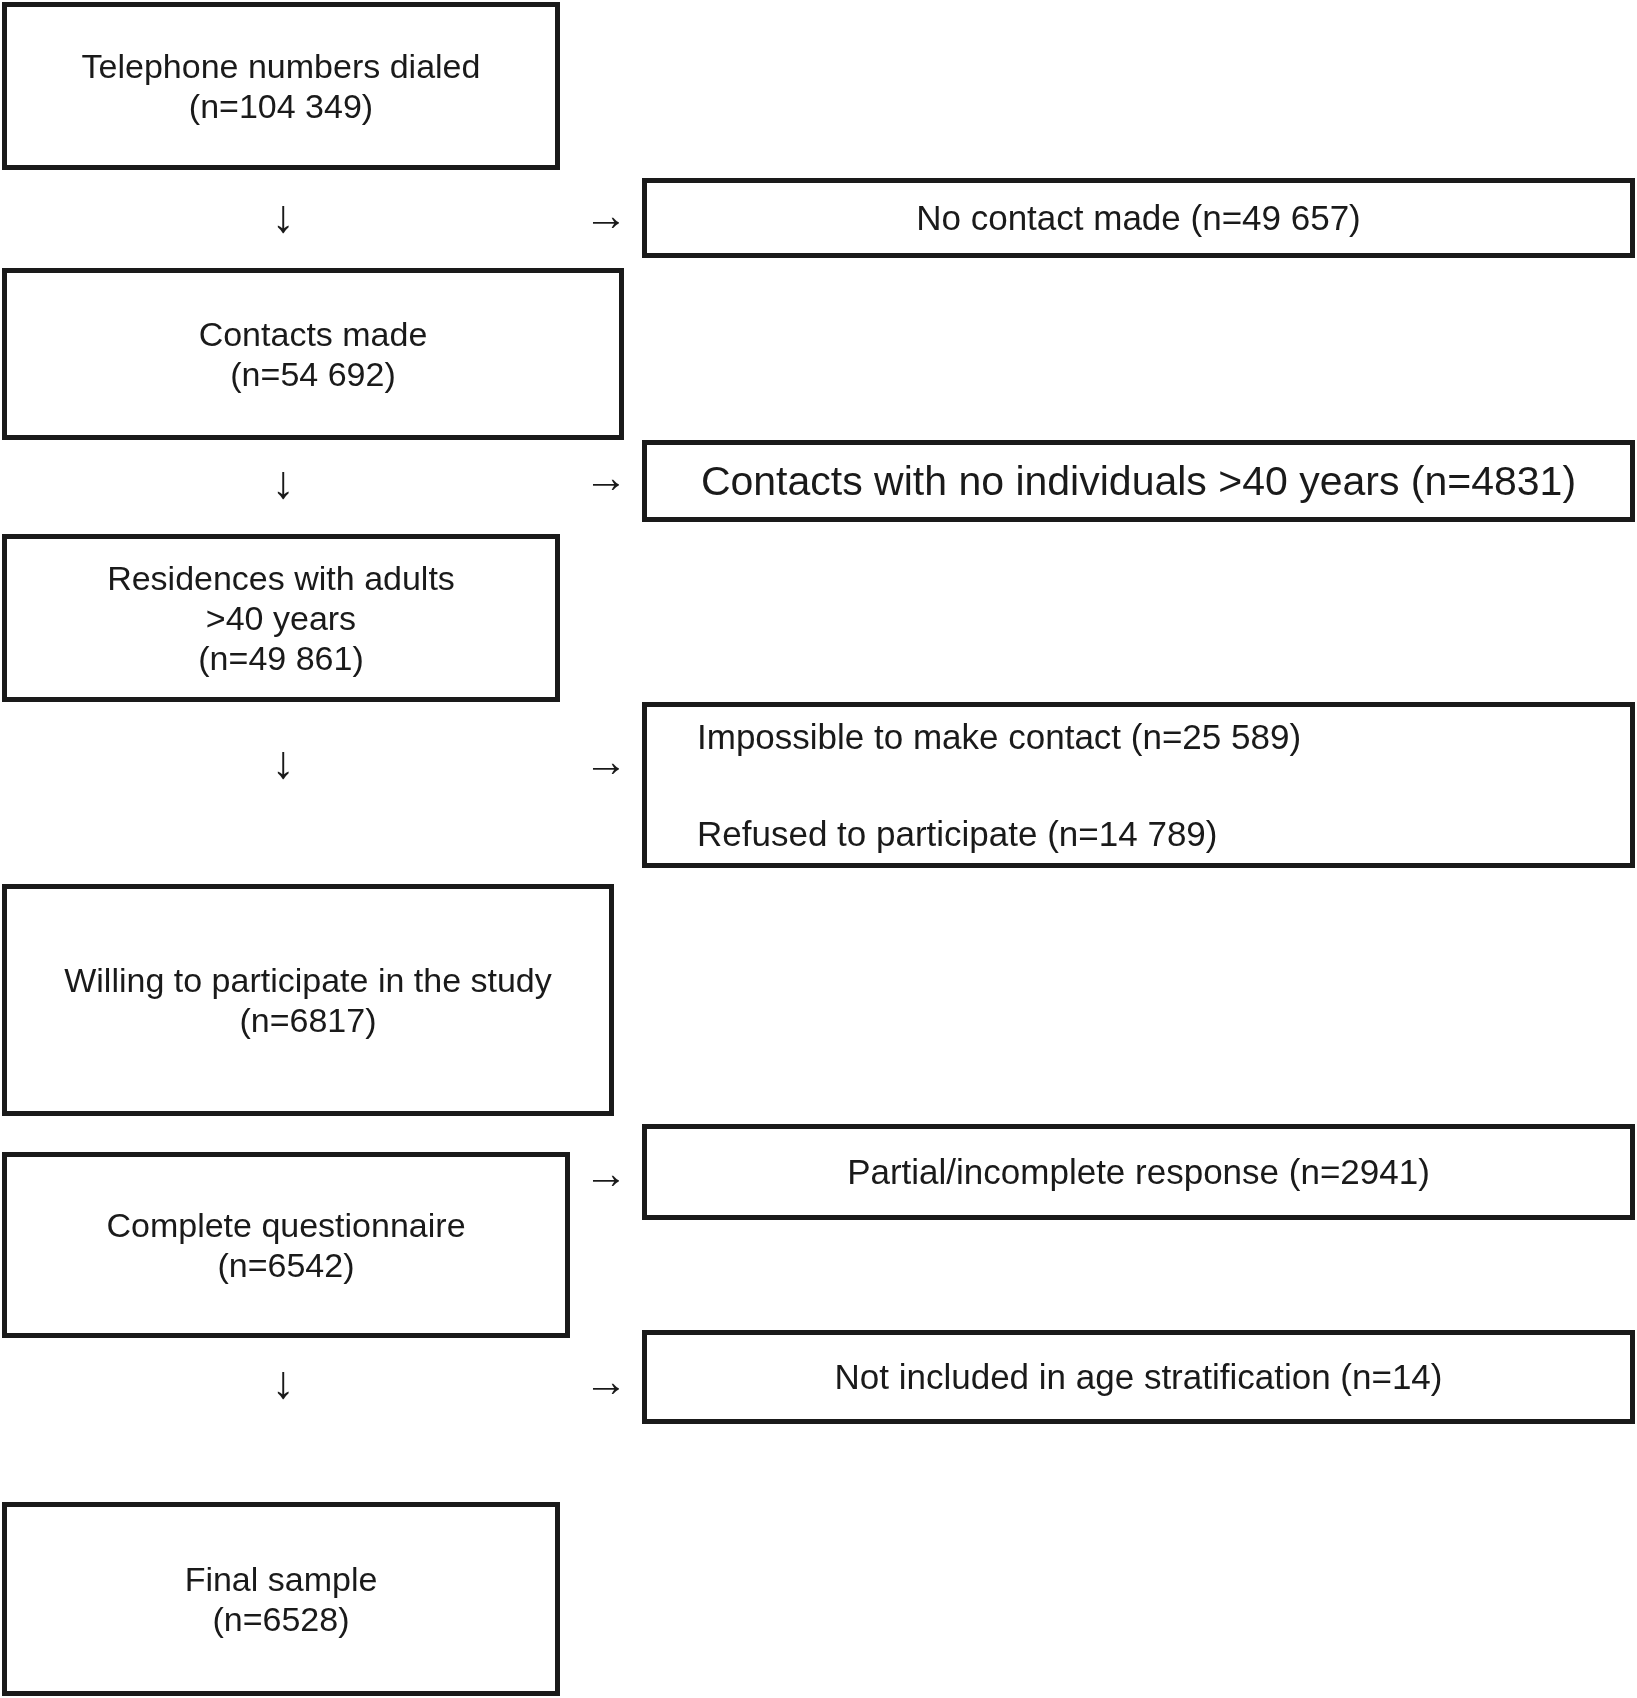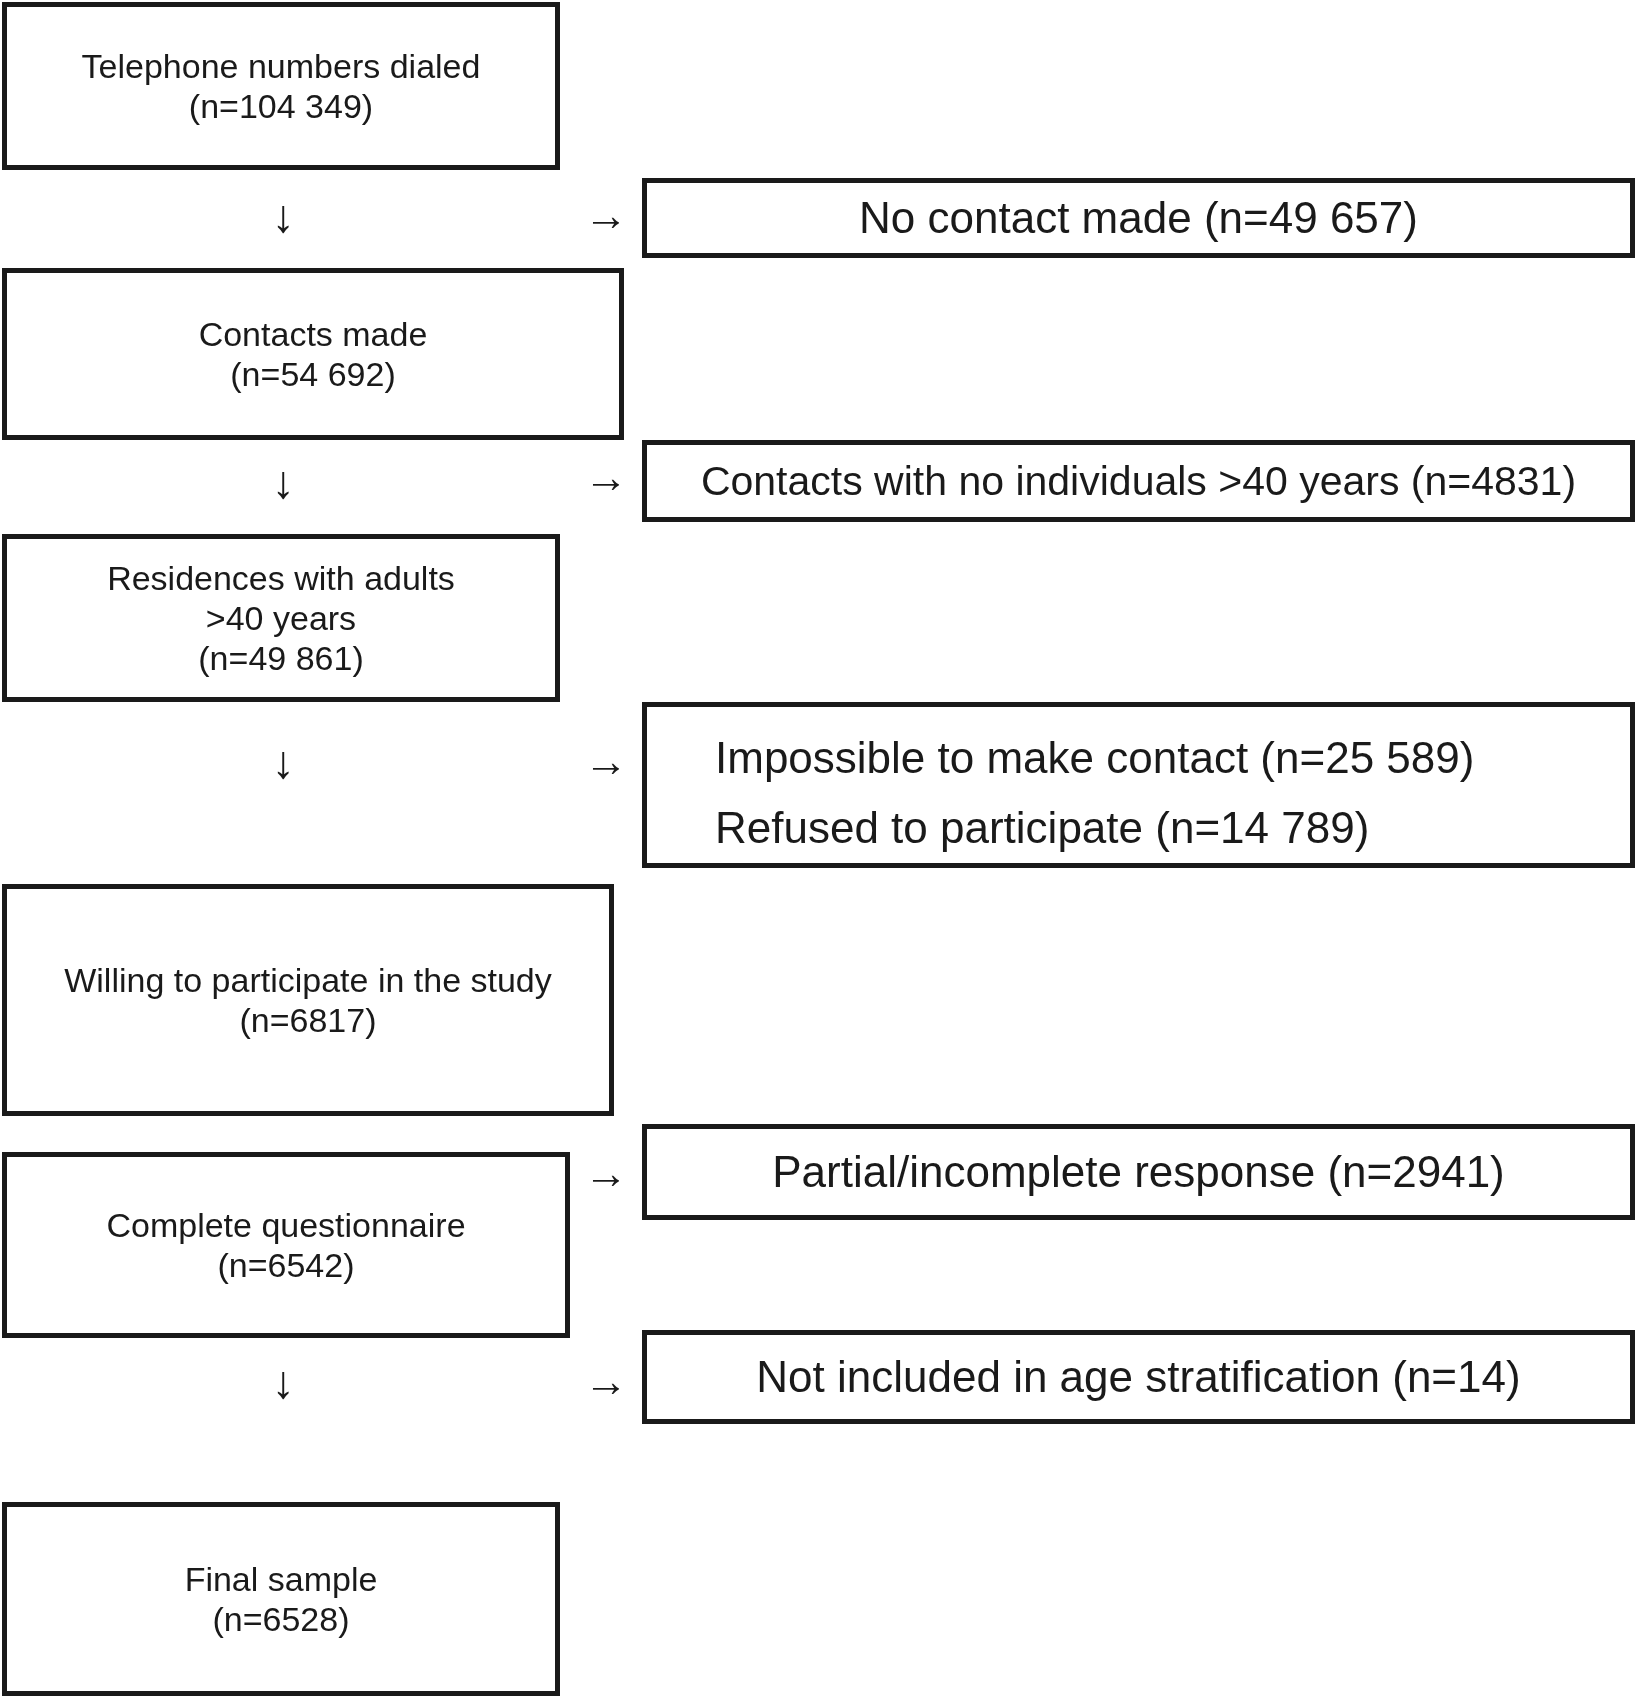--- a/index.html
+++ b/index.html
@@ -29,30 +29,30 @@
     align-items: center;
     justify-content: center;
     text-align: center;
     line-height: 1.18;
     color: #1a1a1a;
   }
   .node-box.left-node {
     font-size: 34px;
   }
   .node-box.right-node {
-    font-size: 44px;
+    font-size: 35px;
   }
   .node-line {
     display: block;
     white-space: nowrap;
   }
   .node-box.two-line-stack {
-    justify-content: flex-end;
+    justify-content: space-between;
     align-items: flex-start;
-    padding-left: 68px;
+    padding-left: 50px;
     text-align: left;
   }
   .node-box.two-line-stack .node-line {
     margin: 9px 0;
   }
   .arrow-down {
     position: absolute;
     display: flex;
     align-items: center;
     justify-content: center;

